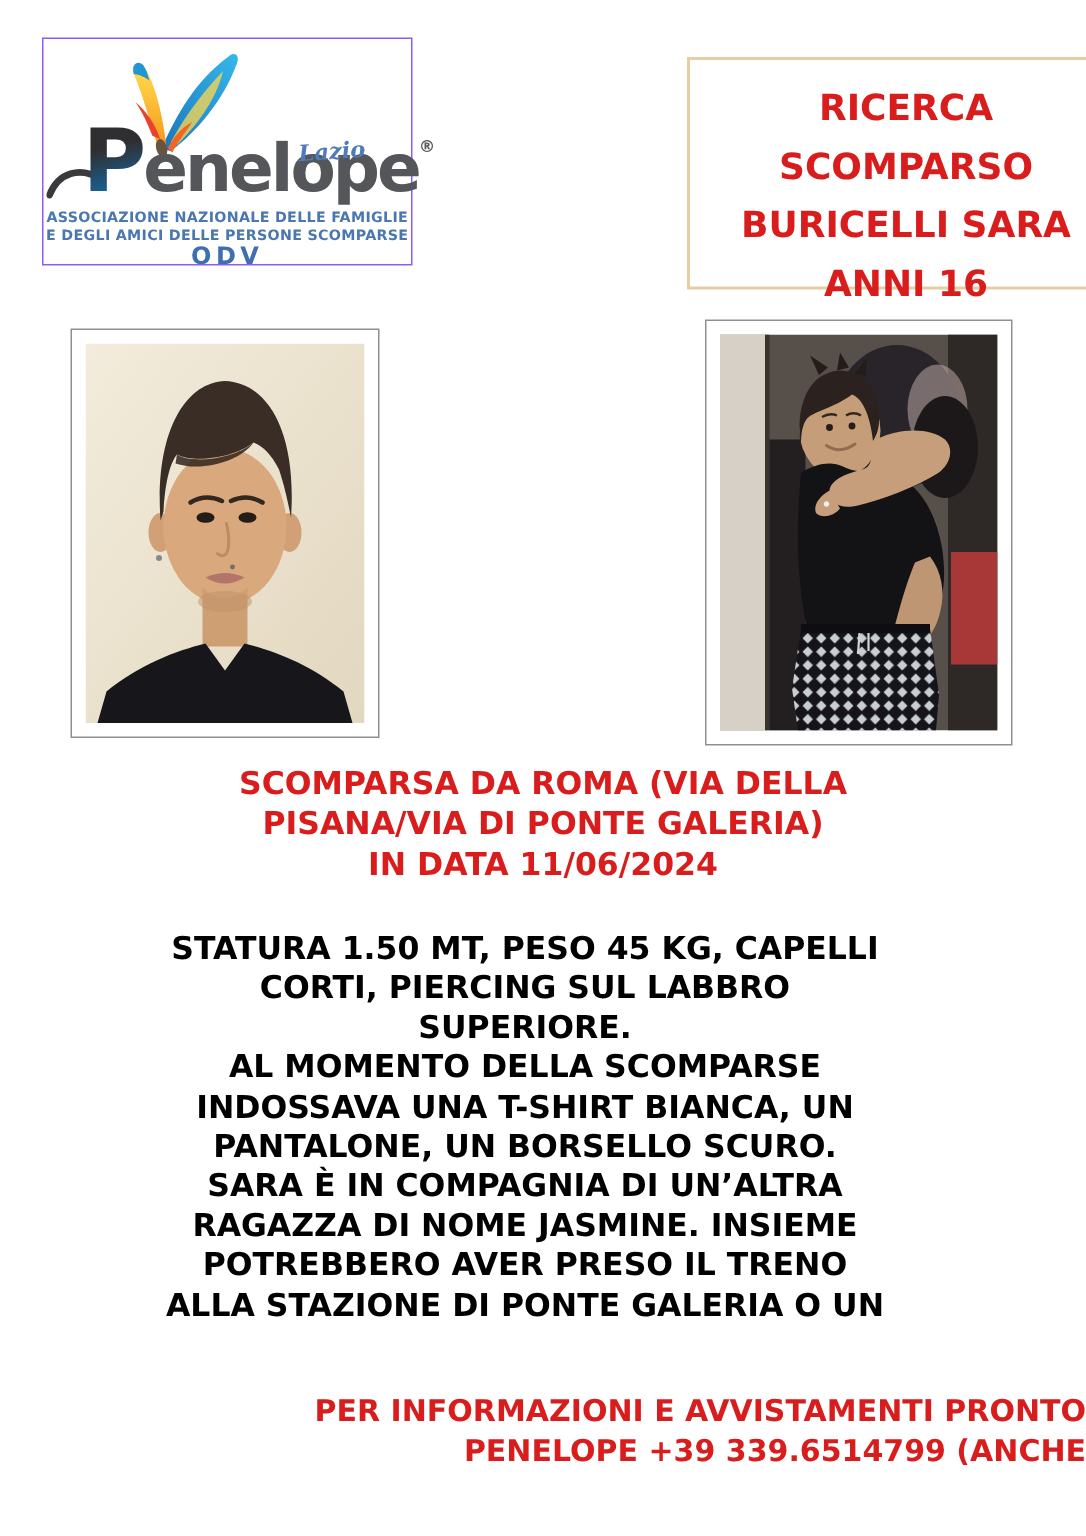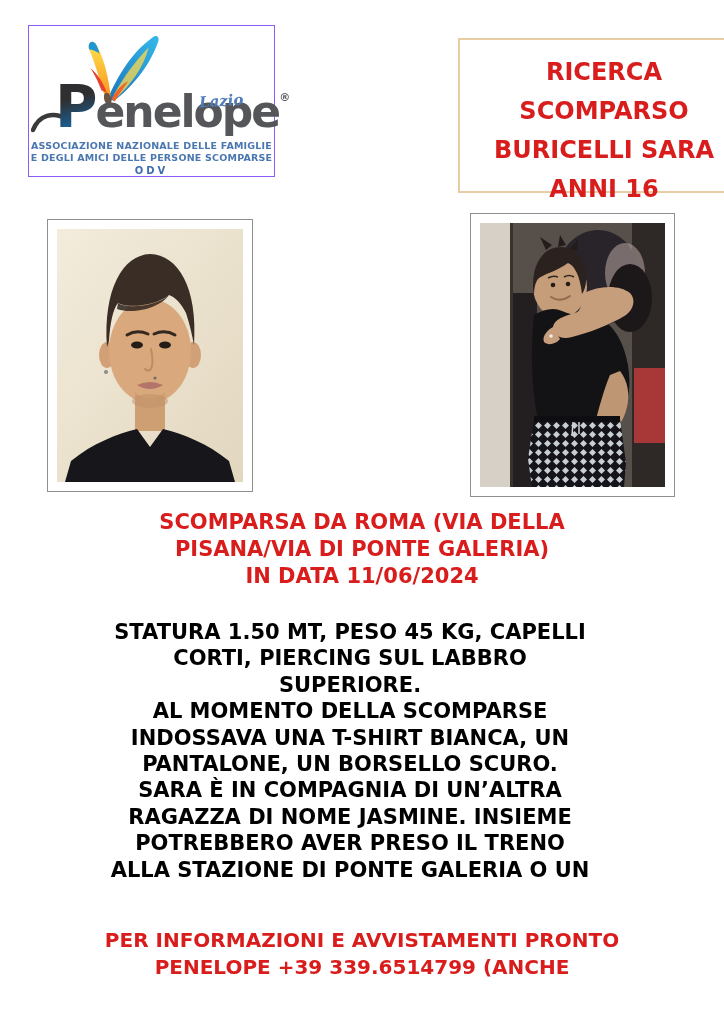--- a/index.html
+++ b/index.html
@@ -16,39 +16,39 @@
   @supports ((-webkit-background-clip:text) or (background-clip:text)){
     .logo-initial{background:linear-gradient(165deg,#2f2f31 38%,#17659f 78%,#1f8ec6 100%);
       -webkit-background-clip:text;background-clip:text;color:transparent;-webkit-text-fill-color:transparent;}
   }
   .logo-rest{font-size:44px;font-weight:bold;letter-spacing:-2px;color:#55565a;}
   .logo-reg{font-size:11px;vertical-align:26px;color:#55565a;font-weight:bold;}
   .logo-region{position:absolute;left:170px;top:66px;font-size:15px;font-weight:bold;font-style:italic;
                font-family:"DejaVu Serif","Liberation Serif",serif;color:#4f7cb8;transform:rotate(-4deg);}
   .logo-sub{position:absolute;left:0;right:0;top:114px;text-align:center;color:#4a77b0;
             font-weight:bold;font-size:9.5px;line-height:11.5px;letter-spacing:0.2px;}
-  .logo-odv{margin-top:2px;font-size:10px;letter-spacing:3px;color:#3f6fae;}
+  .logo-odv{margin-top:2px;font-size:16px;letter-spacing:3px;color:#3f6fae;}
 
   
   .alert-box{position:absolute;left:418px;top:38px;width:292px;height:155px;box-sizing:border-box;
              border:2px solid #e7cda4;background:#fff;text-align:center;padding-top:13px;
              color:#d91d1d;font-weight:bold;font-size:24px;line-height:39px;margin-left:40px;}
 
   
   .photo-frame{position:absolute;background:#fff;border:1px solid #8f8f8f;padding:9px;box-sizing:border-box;}
   .photo-frame svg{display:block;width:100%;height:100%;}
   .photo-left{left:47px;top:219px;width:206px;height:273px;}
   .photo-right{left:470px;top:213px;width:205px;height:284px;}
 
   
   .heading-block{position:absolute;left:0;width:724px;top:509px;text-align:center;
                  color:#d91d1d;font-weight:bold;font-size:21px;line-height:27px;}
   .desc-block{position:absolute;left:0;width:700px;top:619px;text-align:center;
               color:#000;font-weight:bold;font-size:21px;line-height:26.4px;}
-  .footer-block{position:absolute;left:0;width:724px;top:927px;text-align:center;
+  .footer-block{position:absolute;left:0;width:724px;top:927px;text-align:right;
                 color:#d91d1d;font-weight:bold;font-size:20px;line-height:27px;}
 </style>
 </head>
 <body>
 
 <div class="page">
 
   <div class="logo-box">
     <svg class="butterfly" viewBox="0 0 82 72" preserveAspectRatio="xMidYMid meet" aria-hidden="true">
       <defs>

